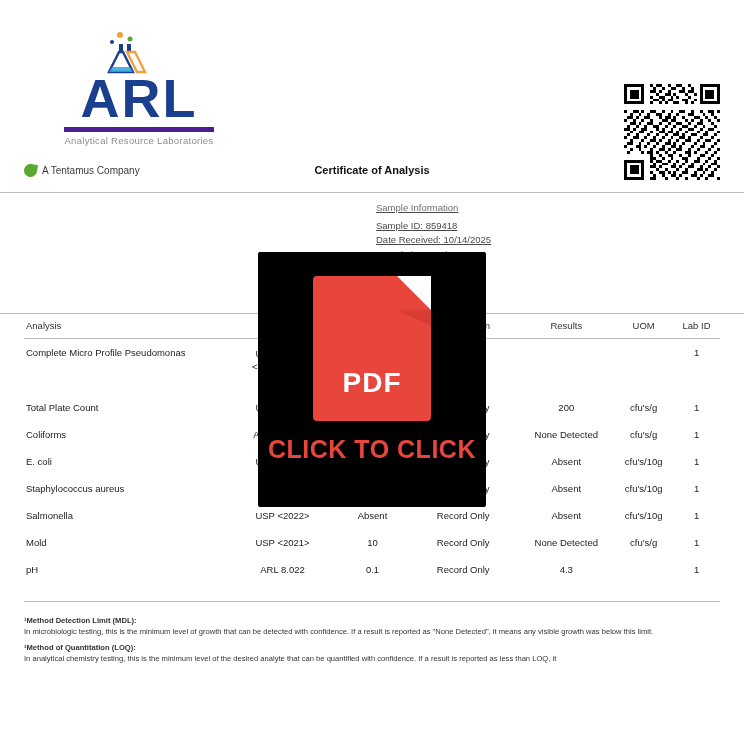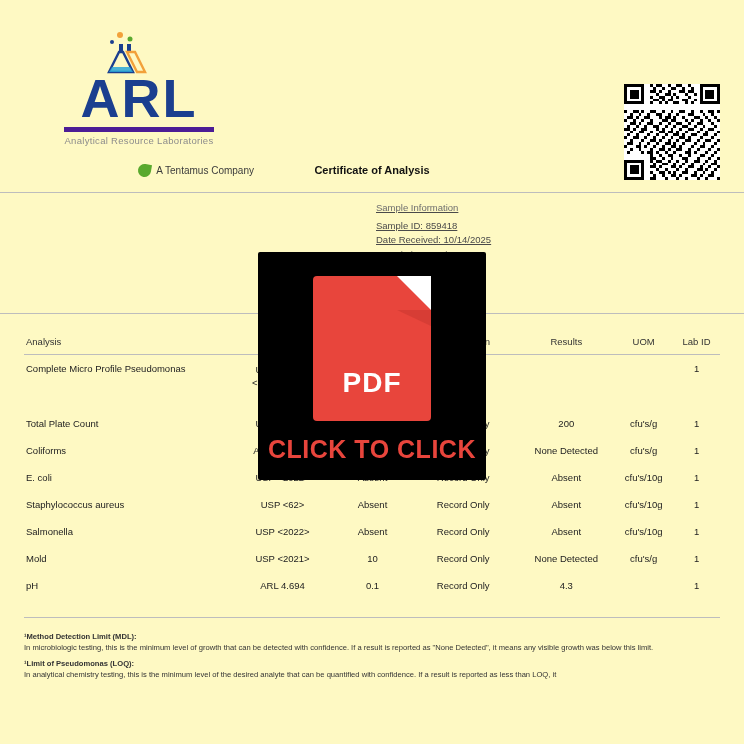--- a/index.html
+++ b/index.html
@@ -10,21 +10,21 @@
     width: 744px;
     height: 744px;
     background: #e9e9e9;
     font-family: "Liberation Sans", sans-serif;
     overflow: hidden;
   }
   #page {
     position: relative;
     width: 744px;
     height: 744px;
-    background: #fef9c3;
+    background: #ffffff;
     overflow: hidden;
   }
 
   
   .header {
     position: relative;
     height: 192px;
   }
   .logo-block {
     position: absolute;
@@ -52,21 +52,21 @@
     letter-spacing: .3px;
     margin-top: 3px;
     border-top: 5px solid #4c1d95;
     padding-top: 3px;
     display: inline-block;
   }
   .tentamus {
     margin-top: 16px;
     display: flex;
     align-items: center;
-    justify-content: flex-end;
+    justify-content: flex-start;
     gap: 5px;
     font-size: 10px;
     color: #3c3c3c;
   }
   .tentamus-leaf {
     width: 13px;
     height: 13px;
     border-radius: 50% 0 50% 50%;
     background: #5aa92e;
     transform: rotate(10deg);
@@ -118,21 +118,21 @@
     position: absolute;
     left: 376px;
     right: 24px;
     top: 22px;
     border-top: 1px solid #d3d3d3;
   }
 
   
   table.results {
     width: 696px;
-    margin: 16px 24px;
+    margin: 0 24px;
     border-collapse: collapse;
     font-size: 9.5px;
     color: #222;
   }
   table.results thead th {
     font-weight: normal;
     color: #333;
     padding: 6px 2px 7px 2px;
     border-bottom: 1px solid #bdbdbd;
     text-align: center;
@@ -162,21 +162,21 @@
   }
   .footnotes b { font-weight: bold; }
   .fn-block { margin-bottom: 6px; }
 
   
   .overlay {
     position: absolute;
     left: 258px;
     top: 252px;
     width: 228px;
-    height: 228px;
+    height: 255px;
     background: #000000;
     border-radius: 2px;
     display: flex;
     flex-direction: column;
     align-items: center;
     justify-content: flex-start;
     cursor: pointer;
   }
   .pdf-icon {
     position: relative;
@@ -616,39 +616,39 @@
         <td class="left">Mold</td>
         <td>USP &lt;2021&gt;</td>
         <td>10</td>
         <td>Record Only</td>
         <td>None Detected</td>
         <td>cfu's/g</td>
         <td>1</td>
       </tr>
       <tr>
         <td class="left">pH</td>
-        <td>ARL 4.694</td>
+        <td>ARL 8.022</td>
         <td>0.1</td>
         <td>Record Only</td>
         <td>4.3</td>
         <td></td>
         <td>1</td>
       </tr>
     </tbody>
   </table>
 
   <div class="table-bottom-rule"></div>
 
   <div class="footnotes">
     <div class="fn-block">
       <b>¹Method Detection Limit (MDL):</b>
       <div>In microbiologic testing, this is the minimum level of growth that can be detected with confidence. If a result is reported as "None Detected", it means any visible growth was below this limit.</div>
     </div>
     <div class="fn-block">
-      <b>¹Limit of Pseudomonas (LOQ):</b>
+      <b>¹Method of Quantitation (LOQ):</b>
       <div>In analytical chemistry testing, this is the minimum level of the desired analyte that can be quantified with confidence. If a result is reported as less than LOQ, it</div>
     </div>
   </div>
 
   <div class="overlay">
     <div class="pdf-icon">
       <div class="pdf-sheet"></div>
       <div class="pdf-fold"></div>
       <div class="pdf-fold-shadow"></div>
       <div class="pdf-label">PDF</div>

